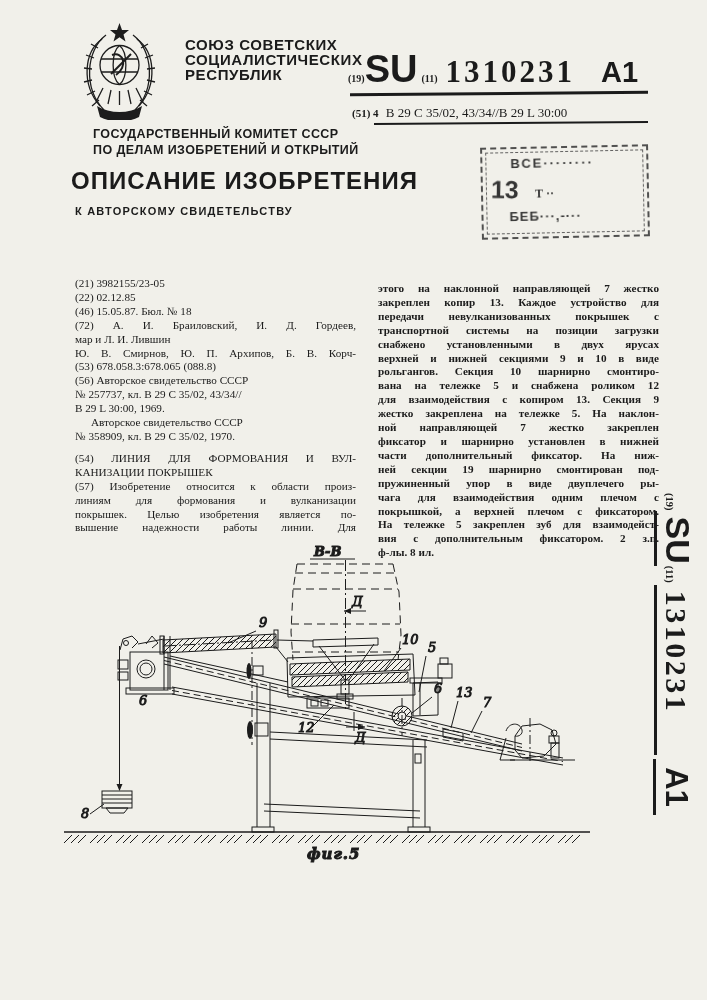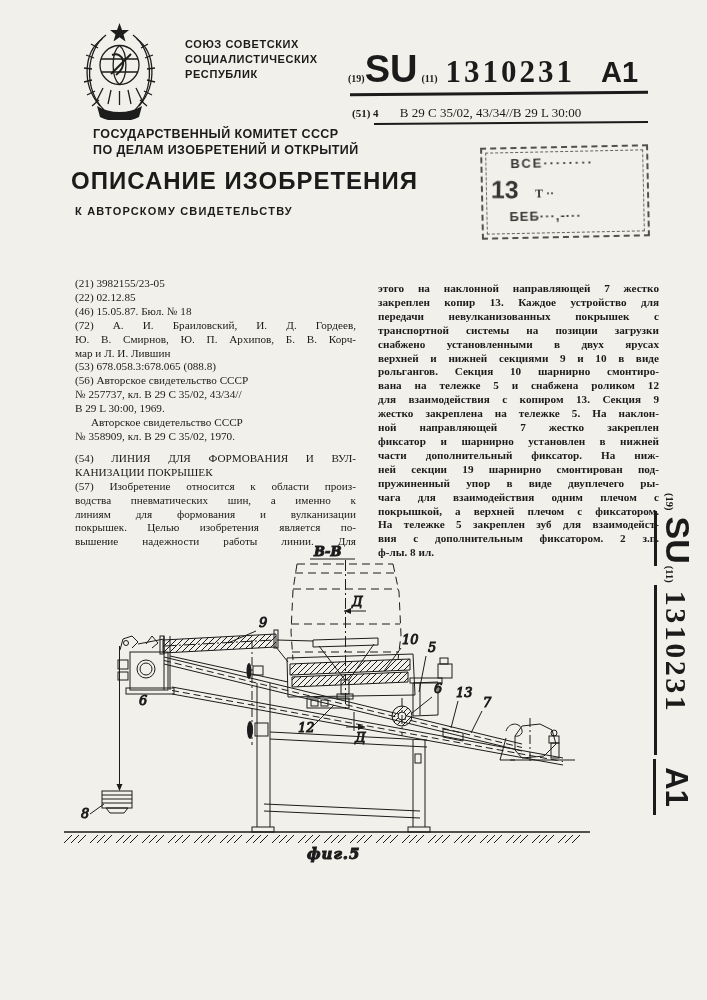--- a/index.html
+++ b/index.html
@@ -2,36 +2,36 @@
 <html style="--paper: #f1f0ea; --ink: #1b1b1b;"><head>
 <meta charset="utf-8">
 <style>
   :root{ --paper:#f1f0ea; --ink:#1b1b1b; }
   html,body{margin:0;padding:0;background:#d8d6cf;}
   .page{position:relative;width:707px;height:1000px;background:var(--paper);
         color:var(--ink);font-family:"Liberation Serif",serif;overflow:hidden;}
   .abs{position:absolute;}
   
   .union{left:185px;top:37px;font-family:"Liberation Sans",sans-serif;
-         font-weight:bold;font-size:11px;line-height:15px;letter-spacing:.6px;}
+         font-weight:bold;font-size:15px;line-height:15px;letter-spacing:.6px;}
   .committee{left:75px;top:126px;font-family:"Liberation Sans",sans-serif;
          font-weight:bold;font-size:12.5px;line-height:16px;letter-spacing:.4px;margin-left:18px;}
   .doc-title{left:71px;top:167px;font-family:Liberation Sans, sans-serif;
          font-weight:bold;font-size:24px;letter-spacing:1px;}
   .doc-subtitle{left:75px;top:205px;font-family:"Liberation Sans",sans-serif;
          font-weight:bold;font-size:11px;letter-spacing:1.2px;}
   .codes{left:348px;top:50px;width:300px;display:flex;align-items:baseline;}
   .c-small{font-size:10px;font-weight:bold;}
   .c-su{font-family:"Liberation Sans",sans-serif;font-weight:bold;font-size:38px;line-height:38px;}
   .c-num{font-weight:bold;font-size:31px;letter-spacing:3px;margin-left:8px;}
   .c-kind{font-family:"Liberation Sans",sans-serif;font-weight:bold;font-size:29px;margin-left:26px;}
   .hline{background:var(--ink);height:2.5px;}
   .ipcrow{left:352px;top:105px;font-size:13px;}
   .ipc-prefix{font-weight:bold;font-size:11px;margin-top:20px;}
-  .ipc-code{margin-left:18px;}
+  .ipc-code{margin-left:4px;}
   
   .stamp{left:481px;top:146px;width:164px;height:88px;border:2px dashed #3a3a3a;
          transform:rotate(-1.2deg);filter:blur(.5px);opacity:.88;}
   .stamp-inner{position:absolute;left:3px;top:3px;right:3px;bottom:3px;border:1px dashed #4a4a4a;}
   .stamp-top{position:absolute;left:28px;top:7px;font-family:"Liberation Sans",sans-serif;
          font-weight:bold;font-size:13px;letter-spacing:2px;}
   .stamp-num{position:absolute;left:8px;top:26px;font-family:"Liberation Sans",sans-serif;
          font-weight:bold;font-size:25px;transform:rotate(2deg);}
   .stamp-mid{position:absolute;left:52px;top:38px;font-size:12px;font-weight:bold;}
   .stamp-bot{position:absolute;left:26px;top:60px;font-family:"Liberation Sans",sans-serif;
@@ -119,33 +119,32 @@
   </div>
 
   <div class="abs doc-title">ОПИСАНИЕ ИЗОБРЕТЕНИЯ</div>
   <div class="abs doc-subtitle">К АВТОРСКОМУ СВИДЕТЕЛЬСТВУ</div>
 
   <div class="abs bodycol col-left" id="col-left">
       <div class="line nj">(21)  3982155/23-05</div>
       <div class="line nj">(22)  02.12.85</div>
       <div class="line nj">(46)  15.05.87. Бюл. № 18</div>
       <div class="line">(72)  А. И. Браиловский, И. Д. Гордеев,</div>
+      <div class="line nj">мар и Л. И. Лившин</div>
       <div class="line">Ю. В. Смирнов, Ю. П. Архипов, Б. В. Корч-</div>
-      <div class="line nj">мар и Л. И. Лившин</div>
       <div class="line nj">(53)  678.058.3:678.065 (088.8)</div>
       <div class="line nj">(56)  Авторское свидетельство СССР</div>
       <div class="line nj">№ 257737, кл. В 29 С 35/02, 43/34//</div>
       <div class="line nj">В 29 L 30:00, 1969.</div>
       <div class="line nj ind">Авторское свидетельство СССР</div>
       <div class="line nj">№ 358909, кл. В 29 С 35/02, 1970.</div>
       <div class="line nj blank"></div>
       <div class="line">(54) ЛИНИЯ ДЛЯ ФОРМОВАНИЯ И ВУЛ-</div>
       <div class="line nj">КАНИЗАЦИИ ПОКРЫШЕК</div>
       <div class="line">(57) Изобретение относится к области произ-</div>
-      <div class="line">водства пневматических шин, а именно к</div>
       <div class="line">линиям для формования и вулканизации</div>
       <div class="line">покрышек. Целью изобретения является по-</div>
       <div class="line">вышение надежности работы линии. Для</div>
     </div>
   <div class="abs bodycol col-right" id="col-right">
       <div class="line">этого на наклонной направляющей 7 жестко</div>
       <div class="line">закреплен копир 13. Каждое устройство для</div>
       <div class="line">передачи невулканизованных покрышек с</div>
       <div class="line">транспортной системы на позиции загрузки</div>
       <div class="line">снабжено установленными в двух ярусах</div>

